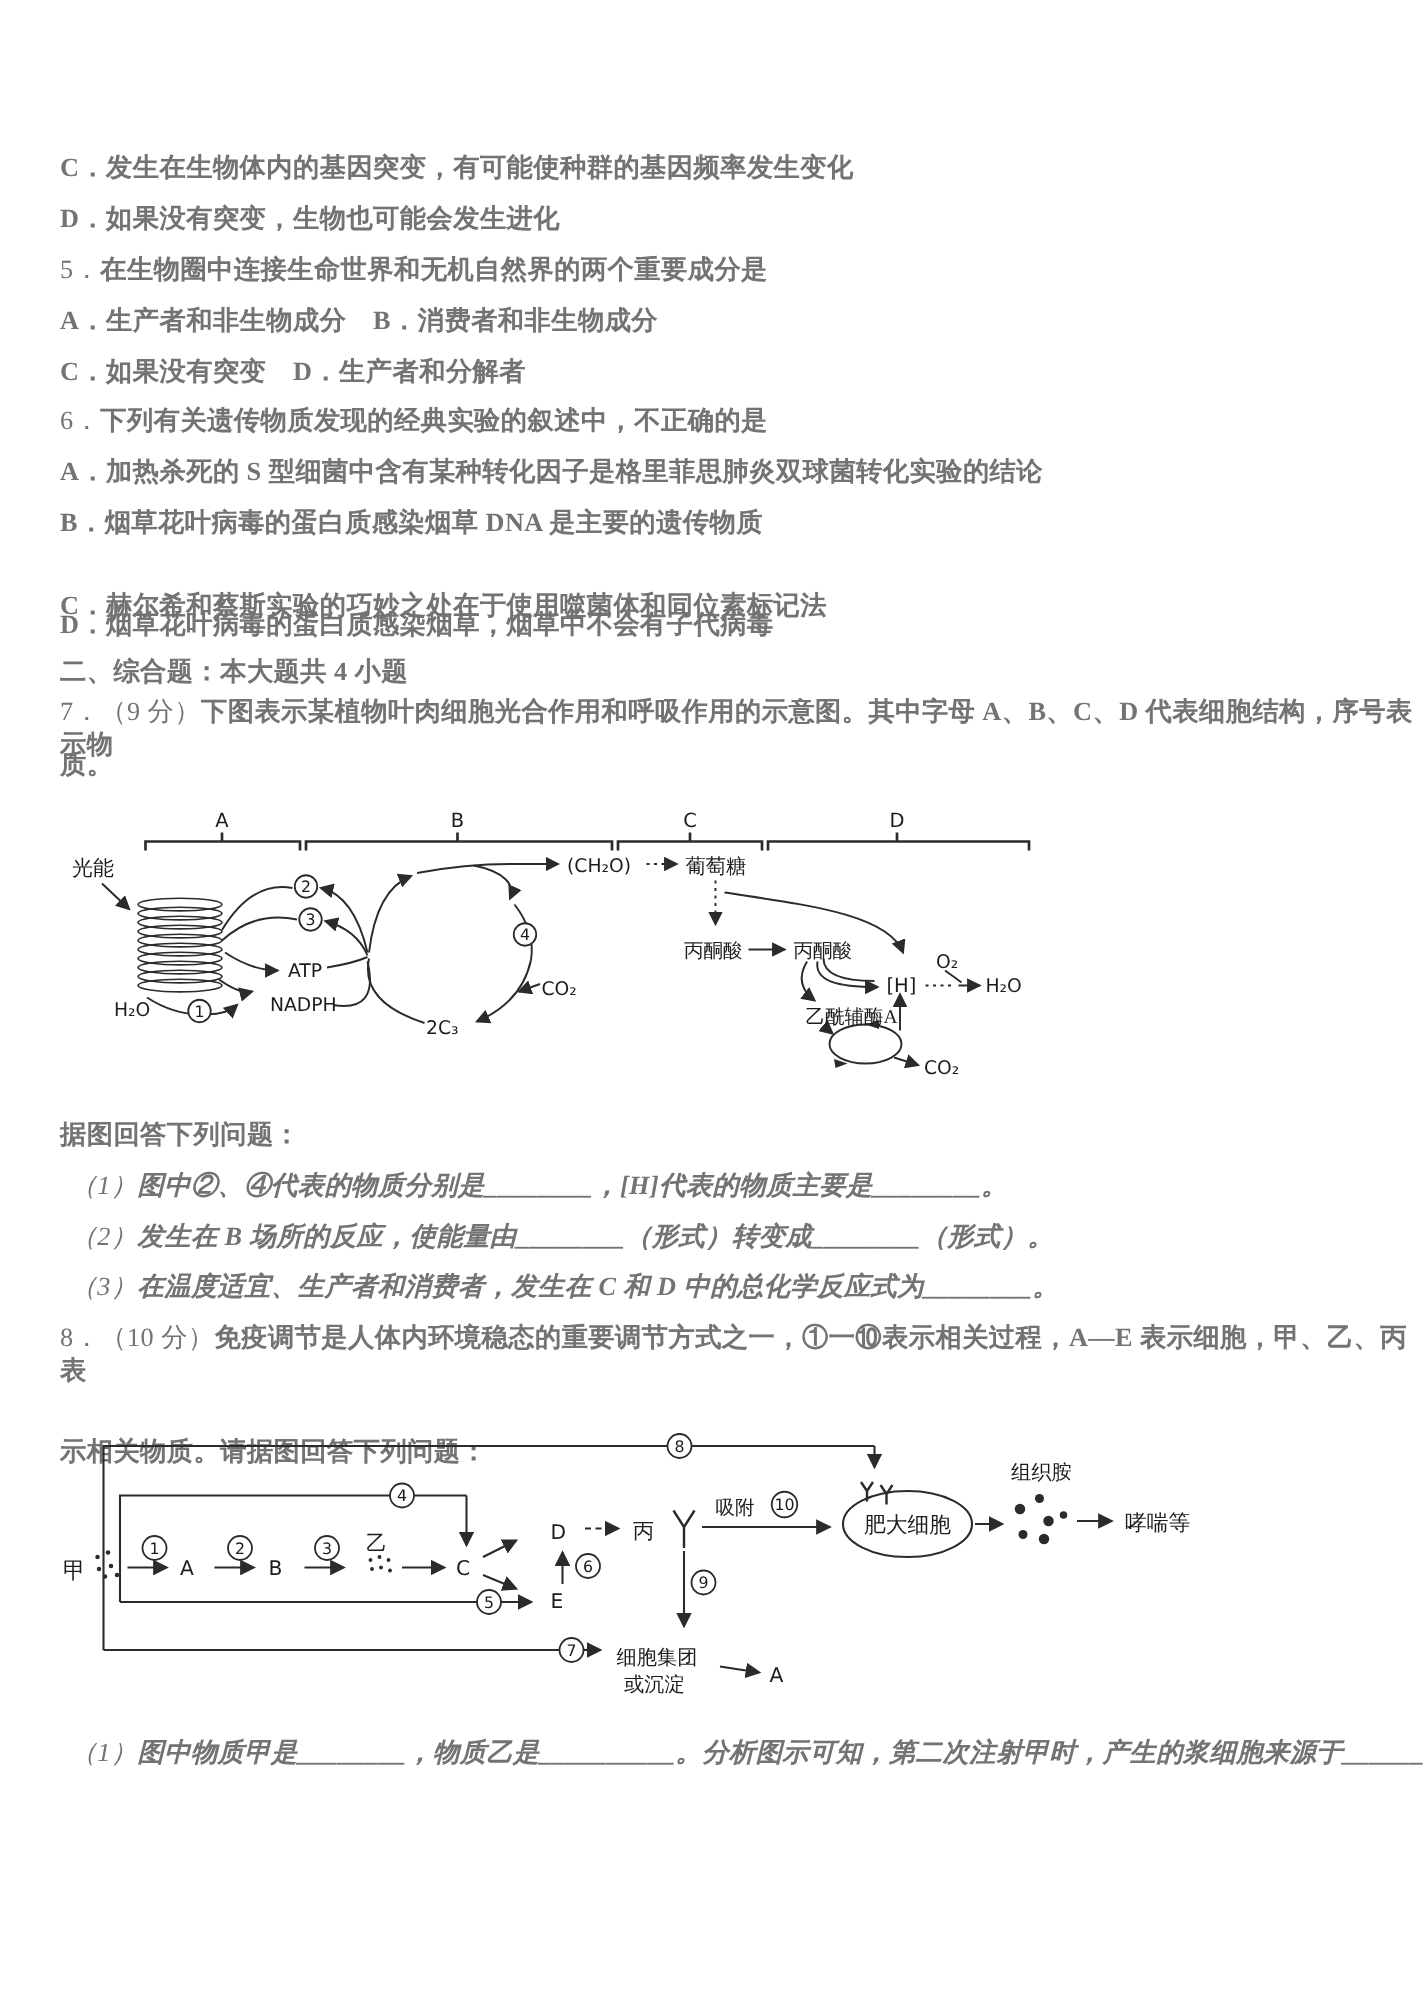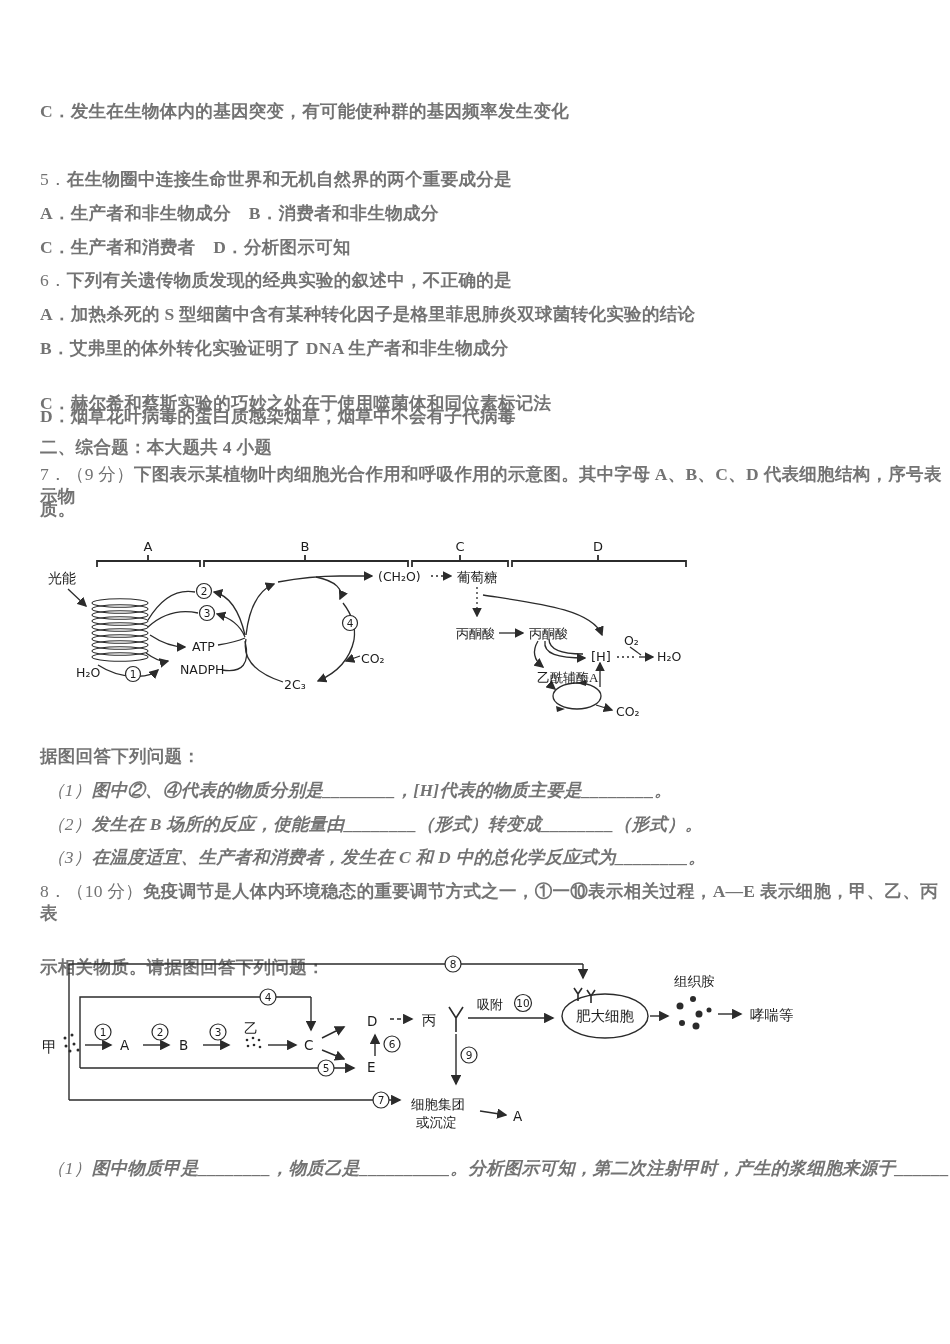--- a/index.html
+++ b/index.html
@@ -26,26 +26,27 @@
   svg text{fill:#1c1c1c;font-family:"Liberation Serif","DejaVu Sans",serif;}
   svg .num{font-family:"DejaVu Sans",sans-serif;font-size:10.5px;}
   svg .latin{font-family:"DejaVu Sans",sans-serif;}
 </style>
 </head>
 <body>
 
 <div class="page">
 
   <div class="line" style="top:100px"><span class="pre"></span><span class="main">C．发生在生物体内的基因突变，有可能使种群的基因频率发生变化</span></div>
+  <div class="line" style="top:134px"><span class="pre"></span><span class="main">D．如果没有突变，生物也可能会发生进化</span></div>
   <div class="line" style="top:168px"><span class="pre">5．</span><span class="main">在生物圈中连接生命世界和无机自然界的两个重要成分是</span></div>
   <div class="line" style="top:202px"><span class="pre"></span><span class="main">A．生产者和非生物成分　B．消费者和非生物成分</span></div>
-  <div class="line" style="top:236px"><span class="pre"></span><span class="main">C．生产者和消费者　D．分析图示可知</span></div>
+  <div class="line" style="top:236px"><span class="pre"></span><span class="main">C．如果没有突变　D．生产者和分解者</span></div>
   <div class="line" style="top:269px"><span class="pre">6．</span><span class="main">下列有关遗传物质发现的经典实验的叙述中，不正确的是</span></div>
   <div class="line" style="top:303px"><span class="pre"></span><span class="main">A．加热杀死的 S 型细菌中含有某种转化因子是格里菲思肺炎双球菌转化实验的结论</span></div>
-  <div class="line" style="top:337px"><span class="pre"></span><span class="main">B．艾弗里的体外转化实验证明了 DNA 生产者和非生物成分</span></div>
+  <div class="line" style="top:337px"><span class="pre"></span><span class="main">B．烟草花叶病毒的蛋白质感染烟草 DNA 是主要的遗传物质</span></div>
   <div class="line" style="top:392px"><span class="pre"></span><span class="main">C．赫尔希和蔡斯实验的巧妙之处在于使用噬菌体和同位素标记法</span></div>
   <div class="line" style="top:405px"><span class="pre"></span><span class="main">D．烟草花叶病毒的蛋白质感染烟草，烟草中不会有子代病毒</span></div>
   <div class="line" style="top:436px"><span class="pre"></span><span class="main">二、综合题：本大题共 4 小题</span></div>
   <div class="line" style="top:463px"><span class="pre">7．（9 分）</span><span class="main">下图表示某植物叶肉细胞光合作用和呼吸作用的示意图。其中字母 A、B、C、D 代表细胞结构，序号表示物</span></div>
   <div class="line" style="top:498px"><span class="pre"></span><span class="main">质。</span></div>
   <div class="line" style="top:745px"><span class="pre"></span><span class="main">据图回答下列问题：</span></div>
   <div class="line indent" style="top:779px"><span class="pre">（1）</span><span class="main">图中②、④代表的物质分别是________，[H]代表的物质主要是________。</span></div>
   <div class="line indent" style="top:813px"><span class="pre">（2）</span><span class="main">发生在 B 场所的反应，使能量由________（形式）转变成________（形式）。</span></div>
   <div class="line indent" style="top:846px"><span class="pre">（3）</span><span class="main">在温度适宜、生产者和消费者，发生在 C 和 D 中的总化学反应式为________。</span></div>
   <div class="line" style="top:880px"><span class="pre">8．（10 分）</span><span class="main">免疫调节是人体内环境稳态的重要调节方式之一，①一⑩表示相关过程，A—E 表示细胞，甲、乙、丙表</span></div>

